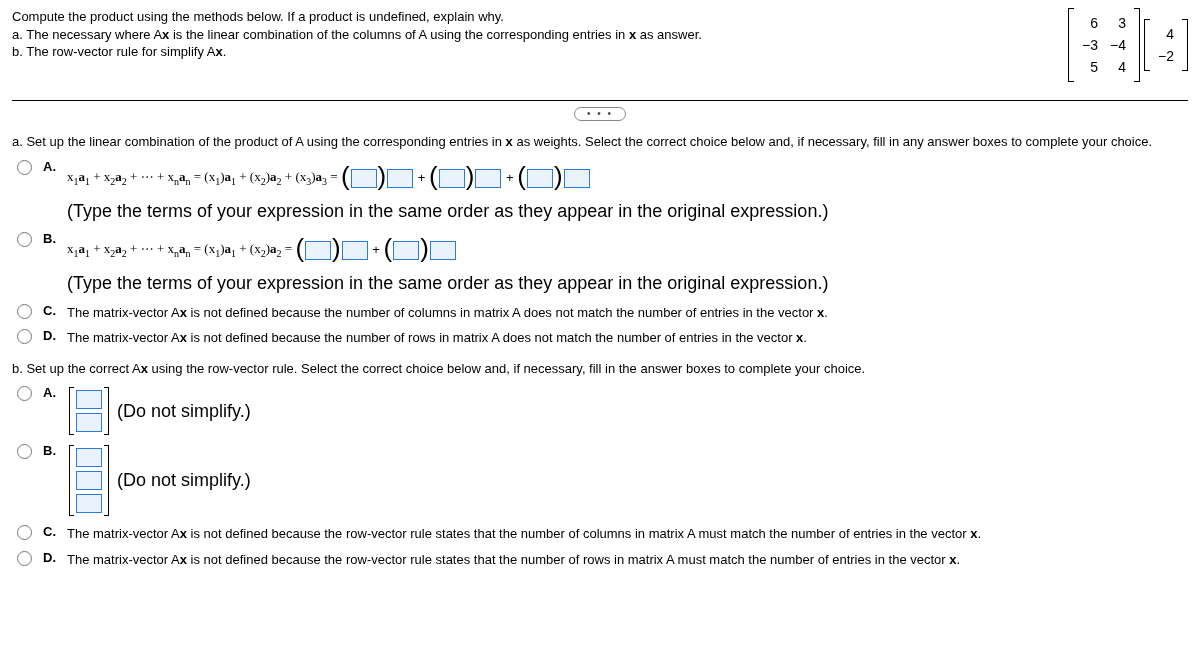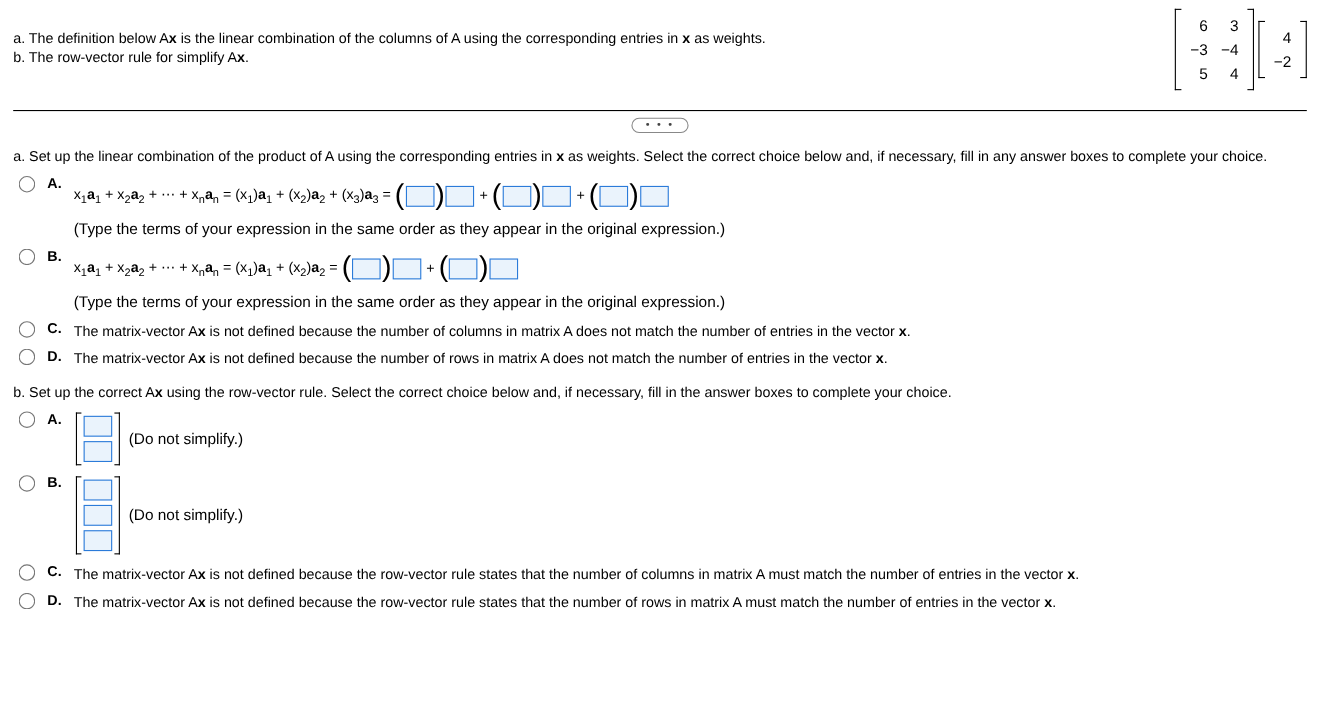--- a/index.html
+++ b/index.html
@@ -66,21 +66,21 @@
     gap: 8px;
     margin: 6px 0 4px 0;
   }
   input[type=radio] {
     width: 15px; height: 15px;
     margin-top: 1px;
     accent-color: #2b7bd9;
   }
   .choice-label { font-weight: bold; min-width: 16px; }
   .choice-body { flex: 1; line-height: 1.5; }
-  .formula { font-family: Liberation Sans, sans-serif; }
+  .formula { font-family: Liberation Serif, serif; }
   sub { font-size: 10px; vertical-align: sub; }
   .answer-box {
     display: inline-block;
     width: 24px;
     height: 17px;
     border: 1px solid #2b7bd9;
     background: #eaf3fc;
     vertical-align: middle;
     margin: 0 1px;
   }
@@ -95,30 +95,30 @@
     content: "";
     position: absolute;
     top: 0; bottom: 0;
     width: 4px;
     border-top: 1px solid #000;
     border-bottom: 1px solid #000;
   }
   .small-matrix::before { left: 0; border-left: 1px solid #000; }
   .small-matrix::after { right: 0; border-right: 1px solid #000; }
   .small-matrix .col { display:flex; flex-direction:column; gap:4px; align-items:center;}
-  .hint { font-size: 14px; }
+  .hint { font-size: 18px; }
   .paren { font-size: 26px; vertical-align: middle; position: relative; top:-2px;}
 </style>
 </head>
 <body>
 
 <div class="header-row">
   <div class="prompt-text">
-    <br>
-    <span>a. The definition below A</span><span class="bold">x</span><span> is the linear combination of the columns of A using the corresponding entries in </span><span class="bold">x</span><span> as weights.</span><br>
+    <span>Compute the product using the methods below. If a product is undefined, explain why.</span><br>
+    <span>a. The necessary where A</span><span class="bold">x</span><span> is the linear combination of the columns of A using the corresponding entries in </span><span class="bold">x</span><span> as answer.</span><br>
     <span>b. The row-vector rule for simplify A</span><span class="bold">x</span><span>.</span>
   </div>
   <div class="matrix-display">
     <span class="matrix">
       <table>
         <tbody>
             <tr>
               <td>6</td>
               <td>3</td>
             </tr>

